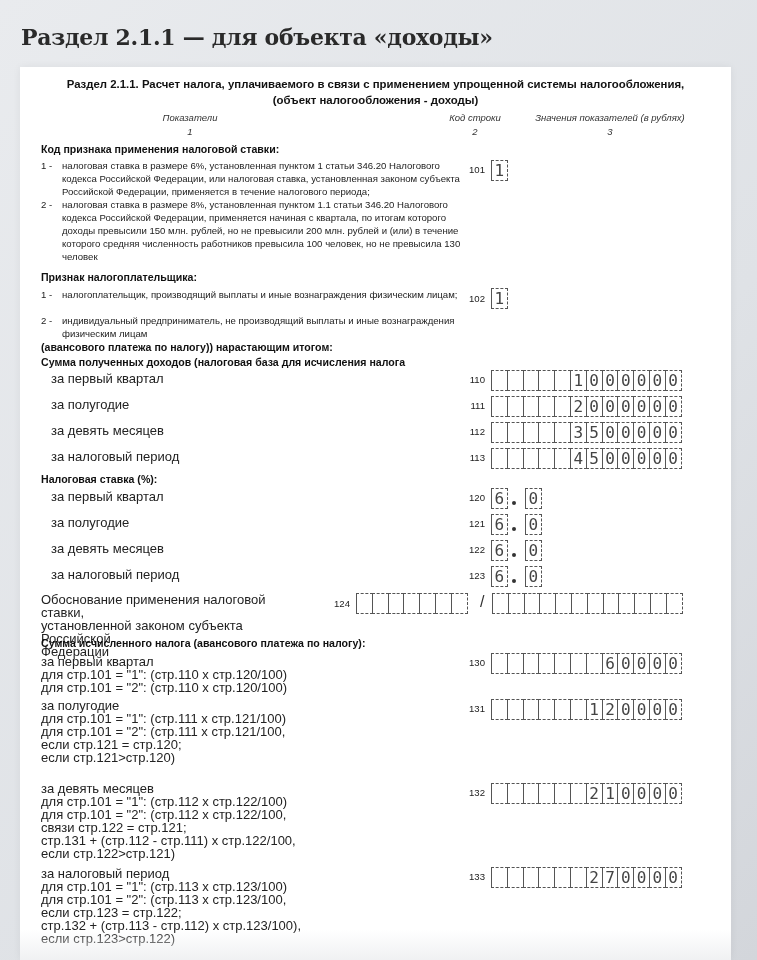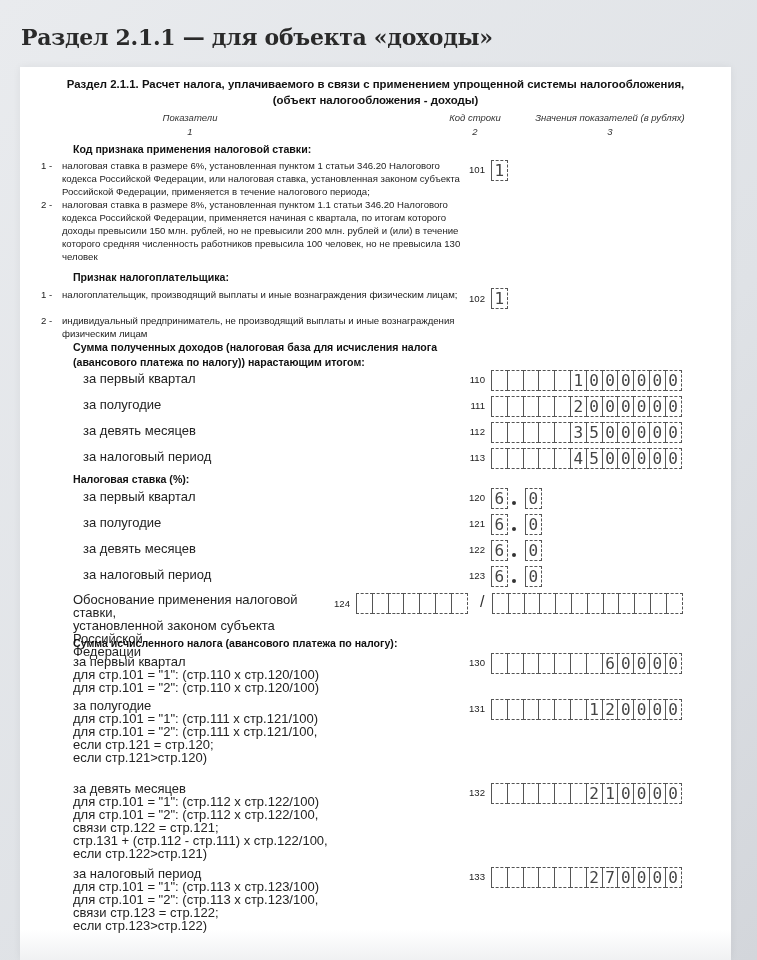--- a/index.html
+++ b/index.html
@@ -14,21 +14,21 @@
     font-family: "DejaVu Serif", "Liberation Serif", serif;
     font-size: 22px; font-weight: bold; color: #2a2a2a; letter-spacing: -0.3px;
   }
   .card {
     position: absolute; left: 20px; top: 67px; width: 711px; height: 893px;
     background: #ffffff;
     box-shadow: 0 0 8px rgba(0,0,0,0.06);
   }
   .fade { position:absolute; left:0; right:0; bottom:0; height:30px;
     background: linear-gradient(to bottom, rgba(255,255,255,0), rgba(238,239,241,0.9)); }
-  .abs { position: absolute; margin-left: 32px; }
+  .abs { position: absolute; }
   .form-title {
     position: absolute; left: 0; width: 711px; top: 9px; text-align: center;
     font-weight: bold; font-size: 11.4px; line-height: 16px; color: #111;
   }
   .col-head { position: absolute; font-style: italic; font-size: 9.5px; color: #333; text-align: center; }
   .sec { font-weight: bold; font-size: 10.6px; line-height: 15px; color: #111; }
   .txt { font-size: 13px; line-height: 13px; color: #222; }
   .item { position: absolute; display: flex; font-size: 9.6px; line-height: 13px; color: #222; }
   .item .num { width: 17px; flex: none; white-space: nowrap; }
   .item .body { padding-left: 4px; }
@@ -90,22 +90,22 @@
   <div class="item" style="left:21px; top:247px; width:420px;">
     <span class="num">2 -</span>
     <span class="body">индивидуальный предприниматель, не производящий выплаты и иные вознаграждения физическим лицам</span>
   </div>
   <div class="code" style="left:435px; top:226px;">102</div>
   <div class="cells" style="left:471px; top:221px;">
     <div class="cell">1</div>
   </div>
 
   <div class="abs sec" style="left:21px; top:273px;">
+    <div>(авансового платежа по налогу)) нарастающим итогом:</div>
     <div>Сумма полученных доходов (налоговая база для исчисления налога</div>
-    <div>(авансового платежа по налогу)) нарастающим итогом:</div>
   </div>
   <div id="income-rows">
       <div class="abs txt" style="left:31px; top:305px;">за первый квартал</div>
      <div class="code" style="left:435px; top:307px;">110</div>
      <div class="cells" id="inc-0" style="left:471px; top:303px;">
         <div class="cell"></div>
         <div class="cell"></div>
         <div class="cell"></div>
         <div class="cell"></div>
         <div class="cell"></div>
@@ -302,21 +302,22 @@
         <div class="cell">1</div>
         <div class="cell">0</div>
         <div class="cell">0</div>
         <div class="cell">0</div>
         <div class="cell">0</div>
       </div>
       <div class="abs txt" style="left:21px; top:800px; width:320px;">
         <div>за налоговый период</div>
         <div>для стр.101 = "1": (стр.113 х стр.123/100)</div>
         <div>для стр.101 = "2": (стр.113 х стр.123/100,</div>
-        <div>связи стр.123 = стр.122;</div>
+        <div>если стр.123 = стр.122;</div>
+        <div>стр.132 + (стр.113 - стр.112) х стр.123/100),</div>
         <div>если стр.123&gt;стр.122)</div>
       </div>
      <div class="code" style="left:435px; top:804px;">133</div>
      <div class="cells" id="tax-3" style="left:471px; top:800px;">
         <div class="cell"></div>
         <div class="cell"></div>
         <div class="cell"></div>
         <div class="cell"></div>
         <div class="cell"></div>
         <div class="cell"></div>

